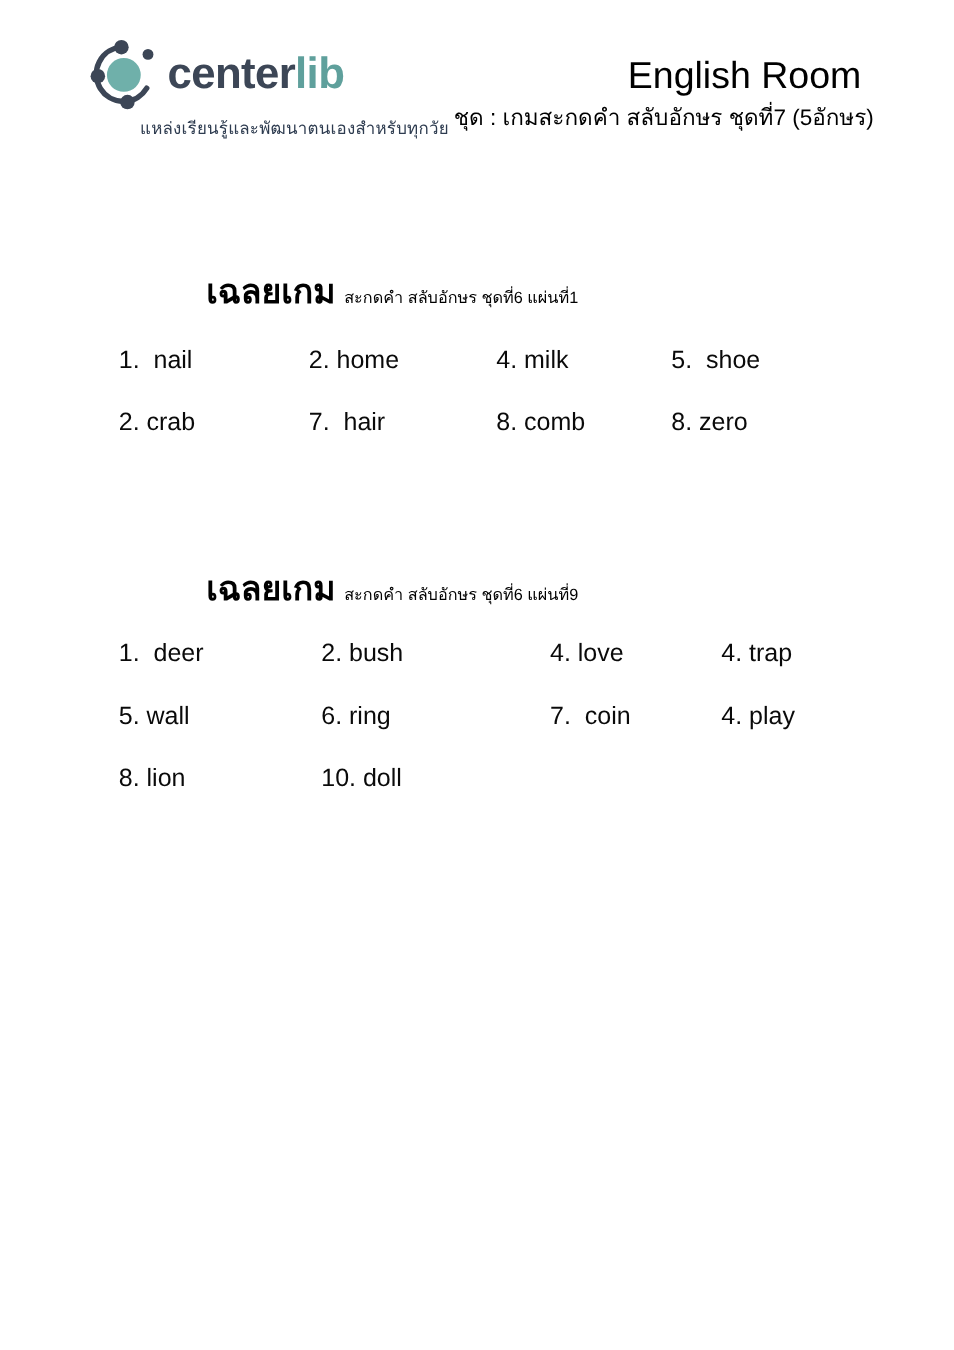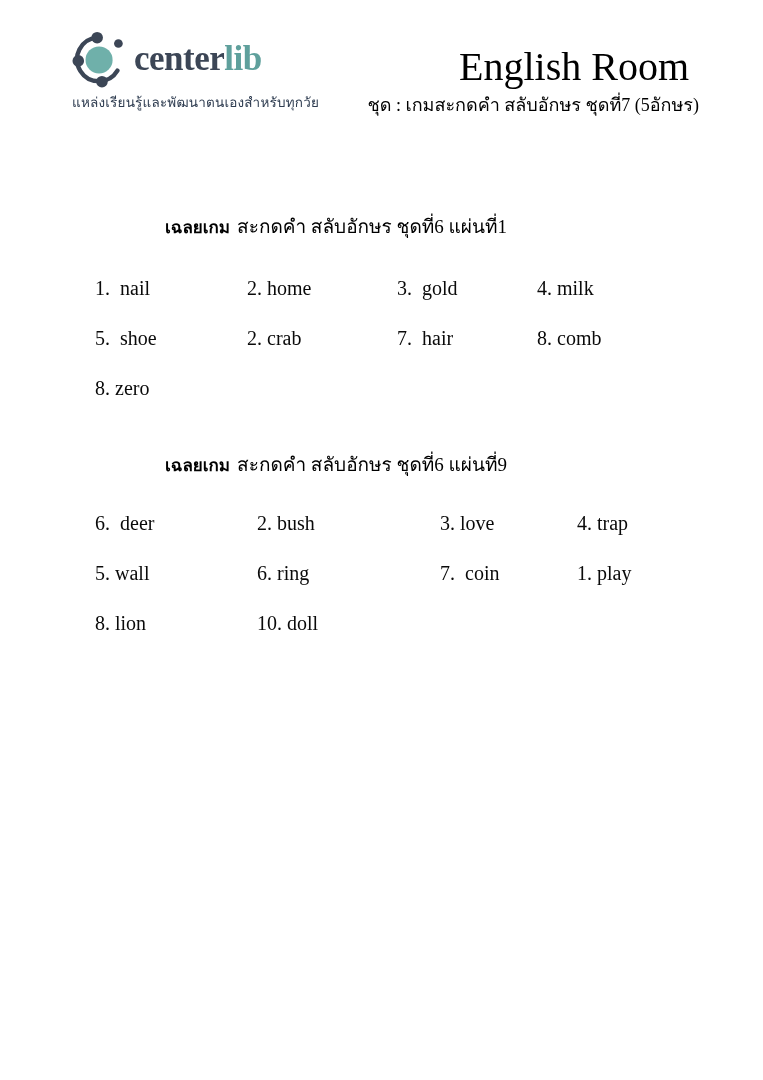--- a/index.html
+++ b/index.html
@@ -6,21 +6,21 @@
     margin: 0;
     padding: 0;
     background: #ffffff;
   }
   .page {
     position: relative;
     width: 763px;
     height: 973px;
     background: #ffffff;
     overflow: hidden;
-    font-family: Liberation Serif, serif;
+    font-family: Liberation Sans, sans-serif;
     color: #111111;
   }
 
   
   .logo {
     position: absolute;
     left: 72px;
     top: 28px;
   }
   .logo-row {
@@ -41,53 +41,54 @@
   }
   .brand-primary { color: #3C4656; }
   .brand-secondary { color: #5FA09C; }
   .tagline {
     margin-top: 3px;
     font-size: 13.5px;
     font-weight: 500;
     letter-spacing: 0.2px;
     color: #2E3C50;
     white-space: nowrap;
+    margin-left: 40px;
   }
 
   
   .title-block {
     position: absolute;
     top: 44px;
     right: 64px;
     text-align: right;
   }
   .page-title {
-    font-size: 40px;
+    font-size: 30px;
     line-height: 1.15;
     color: #000000;
     margin-right: 10px;
   }
   .page-subtitle {
     font-size: 18px;
     color: #000000;
     white-space: nowrap;
   }
 
   
   .section-heading {
     position: absolute;
     white-space: nowrap;
     color: #000000;
   }
   .heading-bold {
-    font-size: 17px;
+    font-size: 27px;
     font-weight: 700;
   }
   .heading-rest {
-    font-size: 19px;
+    font-size: 13px;
     font-weight: 400;
     margin-left: 7px;
     margin-top: 48px;
   }
   .items {
     position: absolute;
     display: grid;
     grid-auto-rows: 50px;
     align-items: start;
   }
@@ -126,38 +127,37 @@
     <div class="page-title">English Room</div>
     <div class="page-subtitle">ชุด : เกมสะกดคำ สลับอักษร ชุดที่7 (5อักษร)</div>
   </div>
 
   <div class="section-heading sec1-heading">
     <span class="heading-bold">เฉลยเกม</span><span class="heading-rest">สะกดคำ สลับอักษร ชุดที่6 แผ่นที่1</span>
   </div>
   <div class="items sec1-items">
       <span class="item">1.  nail</span>
       <span class="item">2. home</span>
-      <span class="item">3.  gold</span>
       <span class="item">4. milk</span>
       <span class="item">5.  shoe</span>
       <span class="item">2. crab</span>
       <span class="item">7.  hair</span>
       <span class="item">8. comb</span>
       <span class="item">8. zero</span>
     </div>
 
   <div class="section-heading sec2-heading">
     <span class="heading-bold">เฉลยเกม</span><span class="heading-rest">สะกดคำ สลับอักษร ชุดที่6 แผ่นที่9</span>
   </div>
   <div class="items sec2-items">
-      <span class="item">6.  deer</span>
+      <span class="item">1.  deer</span>
       <span class="item">2. bush</span>
-      <span class="item">3. love</span>
+      <span class="item">4. love</span>
       <span class="item">4. trap</span>
       <span class="item">5. wall</span>
       <span class="item">6. ring</span>
       <span class="item">7.  coin</span>
-      <span class="item">1. play</span>
+      <span class="item">4. play</span>
       <span class="item">8. lion</span>
       <span class="item">10. doll</span>
     </div>
 
 </div>
 
 </body></html>

